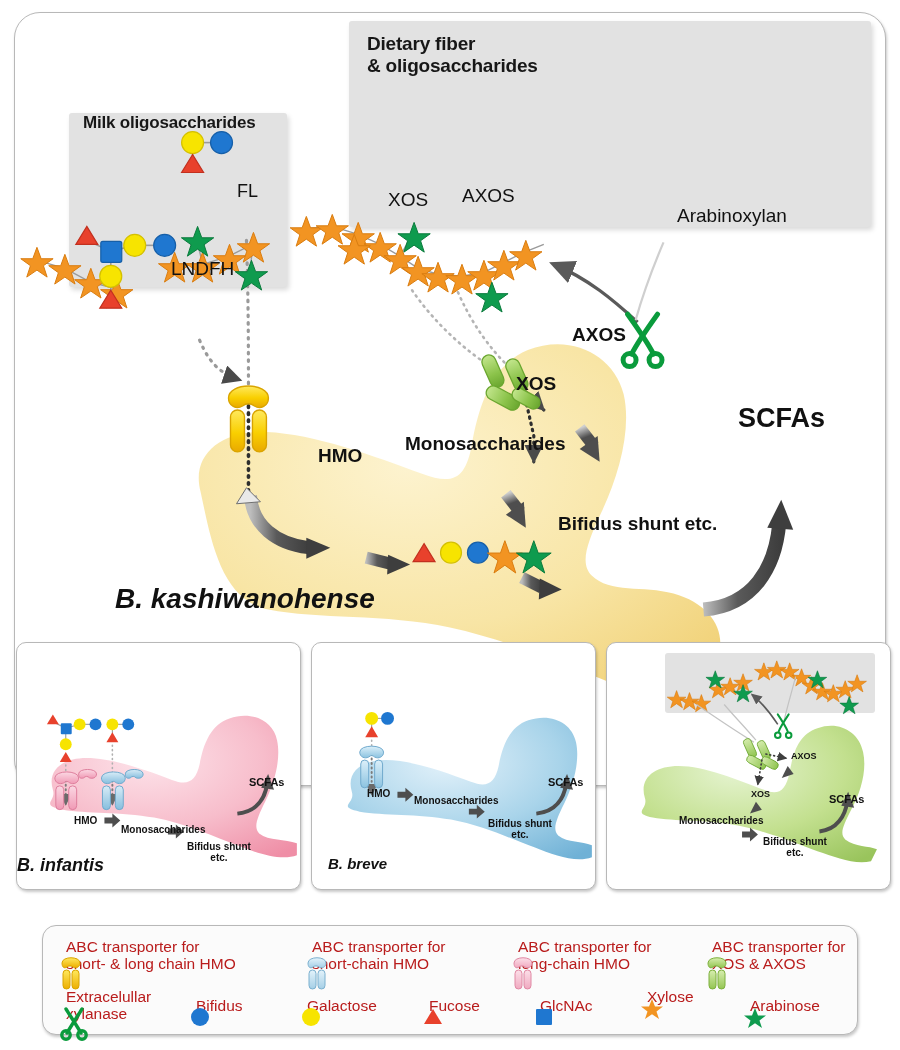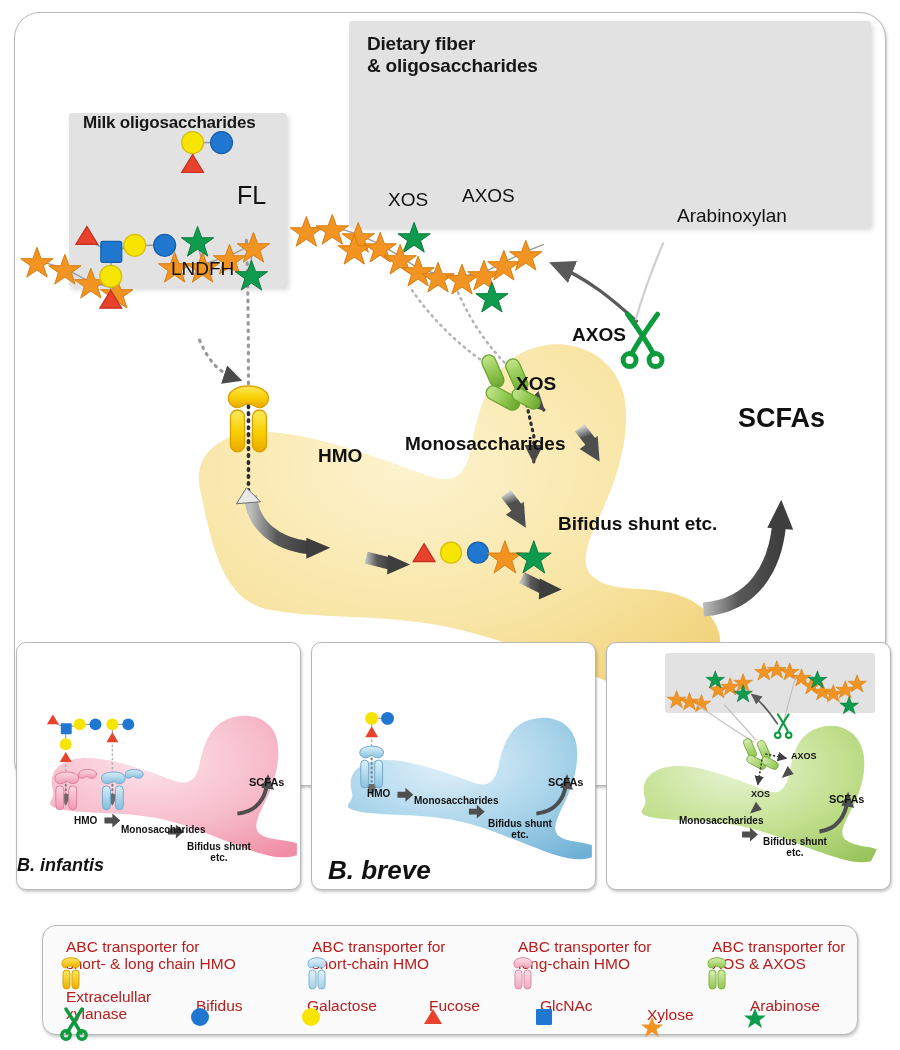--- a/index.html
+++ b/index.html
@@ -284,33 +284,34 @@
 
       <g>
         <polygon points="410,452 421,470 399,470" fill="#e8412c" stroke="#c2301f" stroke-width="1.2"></polygon>
         <circle cx="437" cy="461" r="10.5" fill="#f7e400" stroke="#d4c000" stroke-width="1.2"></circle>
         <circle cx="464" cy="461" r="10.5" fill="#1f77d0" stroke="#165fa8" stroke-width="1.2"></circle>
         <polygon points="491,449 495.4,461.4 508.4,461.4 497.9,469 501.9,481.4 491,473.6 480.1,481.4 484.1,469 473.6,461.4 486.6,461.4" fill="#f29422" stroke="#d97c10" stroke-width="1"></polygon>
         <polygon points="520,449 524.4,461.4 537.4,461.4 526.9,469 530.9,481.4 520,473.6 509.1,481.4 513.1,469 502.6,461.4 515.6,461.4" fill="#0f9b4e" stroke="#0a7a3c" stroke-width="1"></polygon>
       </g>
     </svg>
 
-    <div class="lbl plain" style="left:222px; top:168px; font-size:25px;">FL</div>
+    <div class="lbl plain" style="left:222px; top:168px; font-size:18px;">FL</div>
     <div class="lbl plain" style="left:112px; top:245px; font-size:19px;margin-left:44px;">LNDFH</div>
     <div class="lbl plain" style="left:373px; top:176px; font-size:19px;">XOS</div>
     <div class="lbl plain" style="left:447px; top:172px; font-size:19px;">AXOS</div>
     <div class="lbl plain" style="left:662px; top:192px; font-size:19px;">Arabinoxylan</div>
 
     <div class="lbl" style="left:557px; top:311px; font-size:19px;">AXOS</div>
     <div class="lbl" style="left:501px; top:360px; font-size:19px;">XOS</div>
     <div class="lbl" style="left:303px; top:432px; font-size:19px;">HMO</div>
     <div class="lbl" style="left:390px; top:420px; font-size:19px;">Monosaccharides</div>
     <div class="lbl" style="left:543px; top:500px; font-size:19px;">Bifidus shunt etc.</div>
     <div class="lbl" style="left:723px; top:390px; font-size:27px;">SCFAs</div>
 
+    <div class="species" style="left:100px; top:570px; font-size:28px;">B. kashiwanohense</div>
   </div>
 
   <div class="panel" id="panel-infantis">
     <svg class="svgfull" viewBox="0 0 285 248">
       <defs>
         <radialGradient id="pinkgrad" cx="40%" cy="32%" r="85%">
           <stop offset="0%" stop-color="#fde3ea"></stop>
           <stop offset="55%" stop-color="#f7bdcb"></stop>
           <stop offset="100%" stop-color="#ef8ea6"></stop>
         </radialGradient>
@@ -447,21 +448,21 @@
         <path d="M 158,167 L 166,167 L 166,163 L 174,170 L 166,177 L 166,173 L 158,173 Z"></path>
         <path d="M 226,172 C 246,170 254,156 256,142" fill="none" stroke="#4e4e4e" stroke-width="4"></path>
         <path d="M 250,146 L 257,132 L 263,148 Z"></path>
       </g>
     </svg>
     <div class="lbl" style="left:55px; top:145px; font-size:10px;">HMO</div>
     <div class="lbl" style="left:102px; top:152px; font-size:10px;">Monosaccharides</div>
     <div class="lbl" style="left:176px; top:175px; font-size:10px; white-space:pre-line; text-align:center; line-height:1.1;">Bifidus shunt
 etc.</div>
     <div class="lbl" style="left:236px; top:133px; font-size:11px;">SCFAs</div>
-    <div class="species" style="left:16px; top:212px; font-size:26px;">B. breve</div>
+    <div class="species" style="left:16px; top:212px; font-size:15px;">B. breve</div>
   </div>
 
   <div class="panel" id="panel-pseudo">
     <div class="greybox" style="left:58px; top:10px; width:210px; height:60px;"></div>
     <svg class="svgfull" viewBox="0 0 285 248">
       <defs>
         <radialGradient id="greengrad" cx="40%" cy="32%" r="85%">
           <stop offset="0%" stop-color="#e6f4d2"></stop>
           <stop offset="55%" stop-color="#c3e08f"></stop>
           <stop offset="100%" stop-color="#99c45c"></stop>
@@ -679,21 +680,21 @@
 
     <div class="legend-row" style="left:490px; top:72px;">
       <span class="legend-icon">
         <svg width="22" height="22" viewBox="0 0 22 22">
             <rect x="3" y="3" width="16" height="16" rx="1" fill="#1f77d0"></rect>
           </svg>
       </span>
       <span class="legend-text one">GlcNAc</span>
     </div>
 
-    <div class="legend-row" style="left:597px; top:81px;align-items:center;">
+    <div class="legend-row" style="left:597px; top:63px;align-items:center;">
       <span class="legend-icon">
         <svg width="24" height="24" viewBox="0 0 24 24">
           <polygon points="12,2 15,9.6 23,9.6 16.5,14.4 19,22 12,17.2 5,22 7.5,14.4 1,9.6 9,9.6" fill="#f29422"></polygon>
         </svg>
       </span>
       <span class="legend-text one">Xylose</span>
     </div>
 
     <div class="legend-row" style="left:700px; top:72px;">
       <span class="legend-icon">

